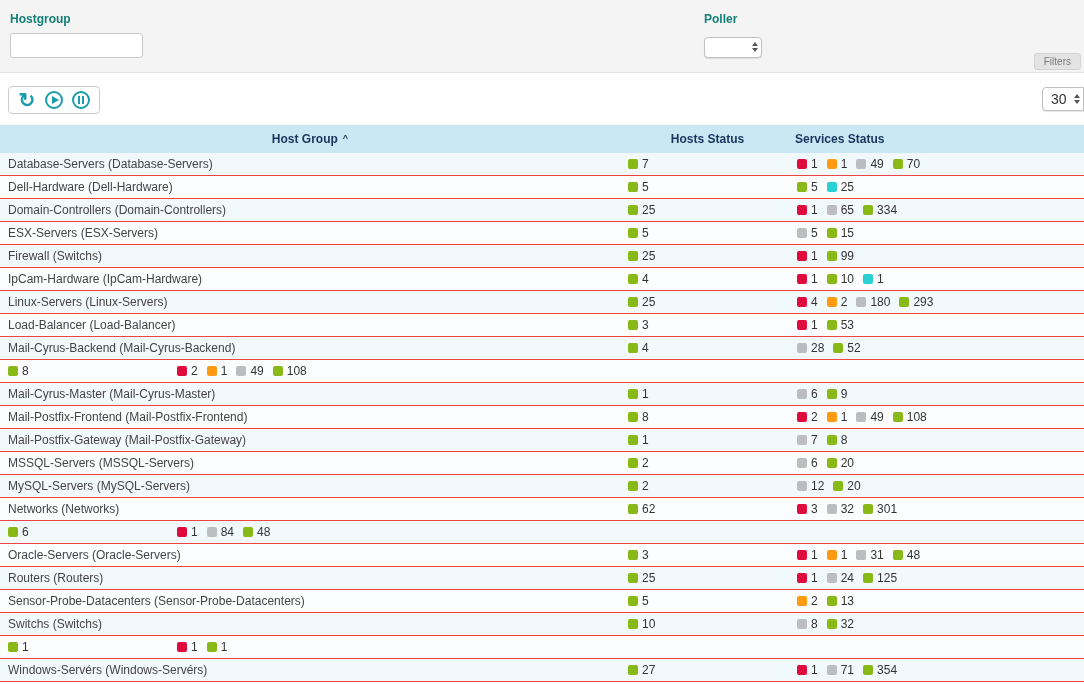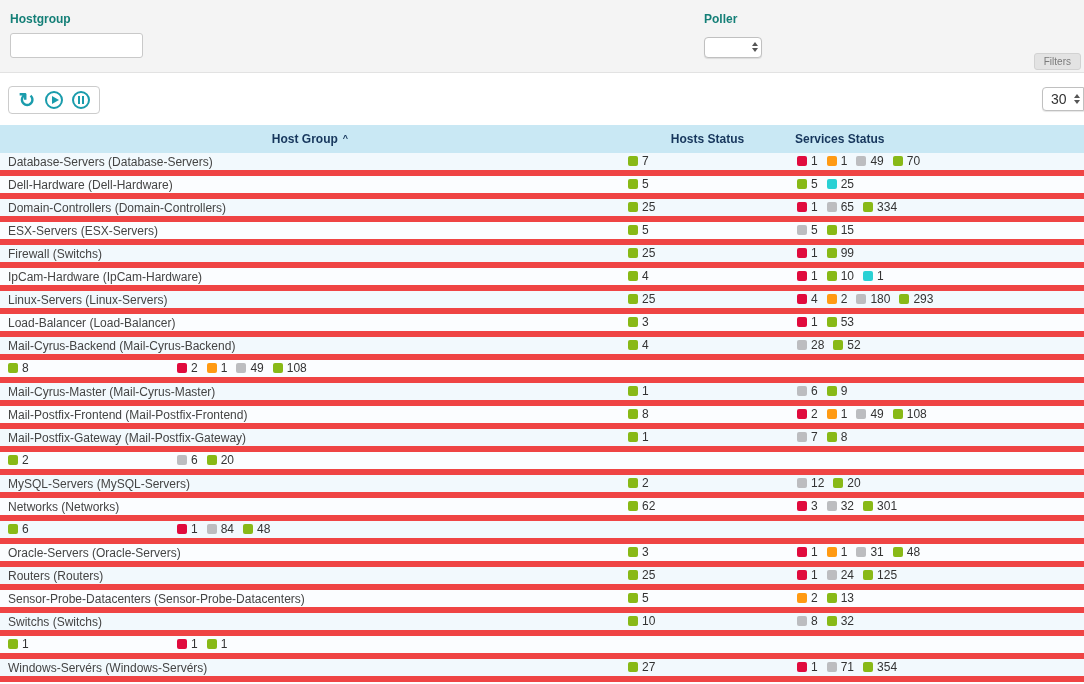--- a/index.html
+++ b/index.html
@@ -35,21 +35,21 @@
 
   
   .thead{display:flex;height:28px;background:#c9e8f4;align-items:center}
   .th{font-size:12px;font-weight:bold;color:#16365c;text-align:center}
   .col-name{width:620px}
   .col-hosts{width:175px}
   .col-services{flex:1;text-align:left}
   .th.col-services{text-align:left}
   .sort{font-size:9px;margin-left:5px;vertical-align:2px;cursor:pointer}
   .th.col-name{cursor:pointer}
-  .tr{display:flex;height:23px;align-items:center;border-bottom:6px solid #ef4444}
+  .tr{display:flex;height:23px;align-items:center;border-bottom:1px solid #ef4444}
   .tr:nth-child(odd){background:#f2f9fd}
   .tr:nth-child(even){background:#fbfdff}
   .td{font-size:12px;color:#444}
   .td.col-name{padding-left:8px;white-space:nowrap;overflow:hidden}
   .td.col-hosts{padding-left:8px}
   .td.col-services{padding-left:2px}
   .badge-group{display:inline-flex;align-items:center;margin-right:9px;cursor:pointer}
   .sq{display:inline-block;width:10px;height:10px;border-radius:2px;margin-right:4px}
   .num{font-size:12px;color:#333}
 </style>
@@ -316,20 +316,21 @@
           </span></div>
         <div class="td col-services"><span class="badge-group">
             <span class="sq" style="background: rgb(188, 189, 192);"></span>
             <span class="num">7</span>
           </span><span class="badge-group">
             <span class="sq" style="background: rgb(136, 185, 23);"></span>
             <span class="num">8</span>
           </span></div>
       </div>
       <div class="tr">
+        <div class="td col-name">MSSQL-Servers (MSSQL-Servers)</div>
         <div class="td col-hosts"><span class="badge-group">
             <span class="sq" style="background: rgb(136, 185, 23);"></span>
             <span class="num">2</span>
           </span></div>
         <div class="td col-services"><span class="badge-group">
             <span class="sq" style="background: rgb(188, 189, 192);"></span>
             <span class="num">6</span>
           </span><span class="badge-group">
             <span class="sq" style="background: rgb(136, 185, 23);"></span>
             <span class="num">20</span>

